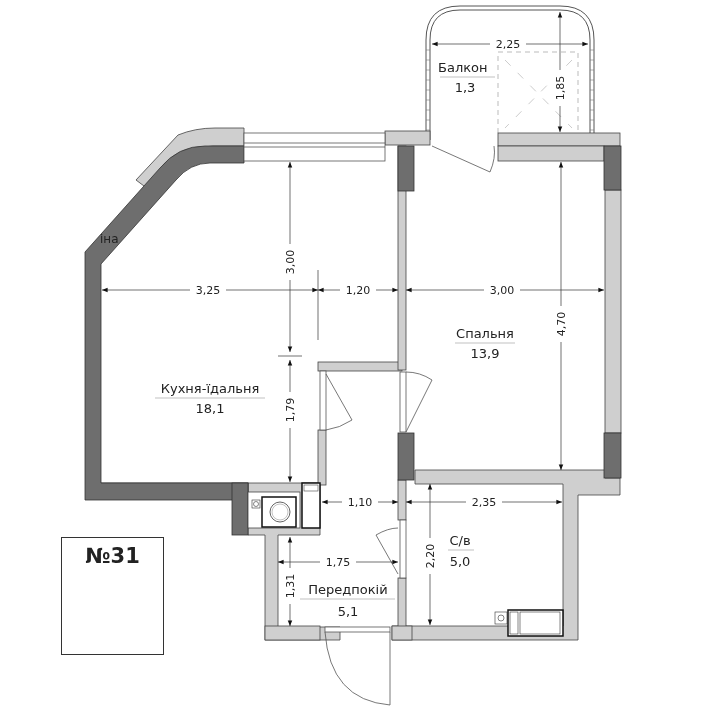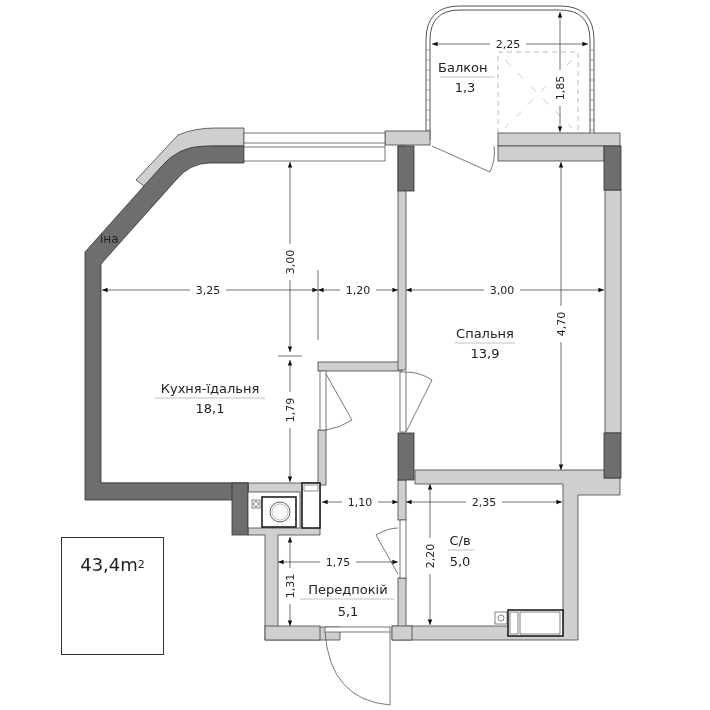--- a/index.html
+++ b/index.html
@@ -210,18 +210,14 @@
 
     <text class="lbl room-name" x="348" y="594" text-anchor="middle">Передпокій</text>
     <line x1="300" y1="599" x2="395" y2="599" stroke="#999" stroke-width="0.6"></line>
     <text class="lbl room-area" x="348" y="616" text-anchor="middle">5,1</text>
 
     <text class="lbl" x="100" y="243" font-size="12">іна</text>
   </g>
 </svg>
 
 <div class="info-box">
-  <div class="info-row info-area">
-    <span>43,4</span>
-      <span>m</span>
-      <sup>2</sup>
-  </div>
+  <div class="info-row info-num">№31</div>
 </div>
 
 </body></html>

